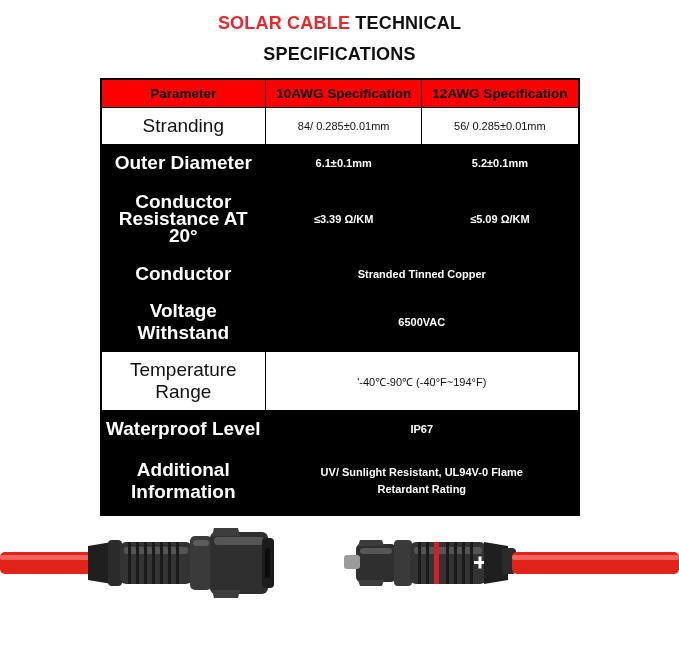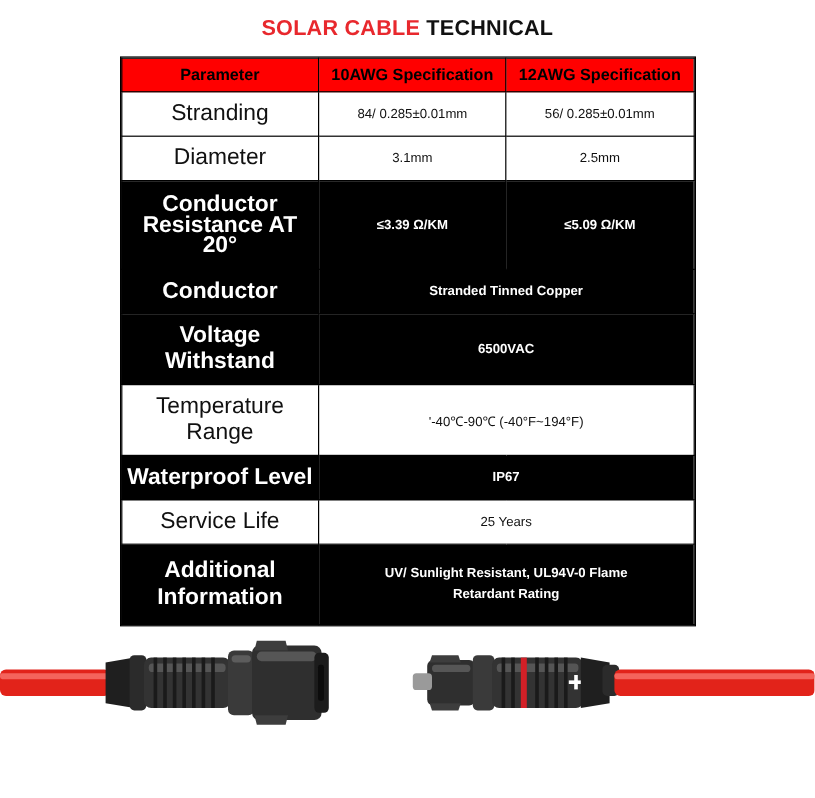--- a/index.html
+++ b/index.html
@@ -89,20 +89,21 @@
   .conn-left { left: 0; width: 345px; }
   .conn-right { left: 338px; width: 341px; }
 </style>
 </head>
 <body>
 
 <div class="page">
 
   <div class="title">
     <span class="title-line"><span class="accent">SOLAR CABLE</span><span> TECHNICAL</span></span>
+    <span class="title-line">SPECIFICATIONS</span>
   </div>
 
   <div class="table-wrap">
     <table>
       <colgroup>
         <col class="c1">
           <col class="c2">
           <col class="c3">
       </colgroup>
       <thead>
@@ -113,26 +114,26 @@
         </tr>
       </thead>
       <tbody>
 
         <tr class="light">
           <td class="param">Stranding</td>
           <td>84/ 0.285±0.01mm</td>
           <td>56/ 0.285±0.01mm</td>
         </tr>
 
-
-        <tr class="light">
-          <td class="param">Diameter</td>
-          <td>3.1mm</td>
-          <td>2.5mm</td>
-        </tr>
+        <tr class="dark">
+          <td class="param">Outer Diameter</td>
+          <td>6.1±0.1mm</td>
+          <td>5.2±0.1mm</td>
+        </tr>
+
 
         <tr class="dark">
           <td class="param two-line tall">
             <span>Conductor</span><br>
             <span>Resistance AT 20°</span>
           </td>
           <td class="nowrap">≤3.39 Ω/KM</td>
           <td class="nowrap">≤5.09 Ω/KM</td>
         </tr>
 
@@ -151,24 +152,20 @@
         <tr class="light">
           <td class="param">Temperature Range</td>
           <td colspan="2">'-40℃-90℃  (-40°F~194°F)</td>
         </tr>
 
         <tr class="dark">
           <td class="param">Waterproof Level</td>
           <td colspan="2">IP67</td>
         </tr>
 
-        <tr class="light">
-          <td class="param">Service Life</td>
-          <td colspan="2">25 Years</td>
-        </tr>
 
         <tr class="dark">
           <td class="param tall">Additional Information</td>
           <td colspan="2" class="two-line tall">
             <span>UV/ Sunlight Resistant, UL94V-0 Flame</span><br>
             <span>Retardant Rating</span>
           </td>
         </tr>
 
       </tbody>

